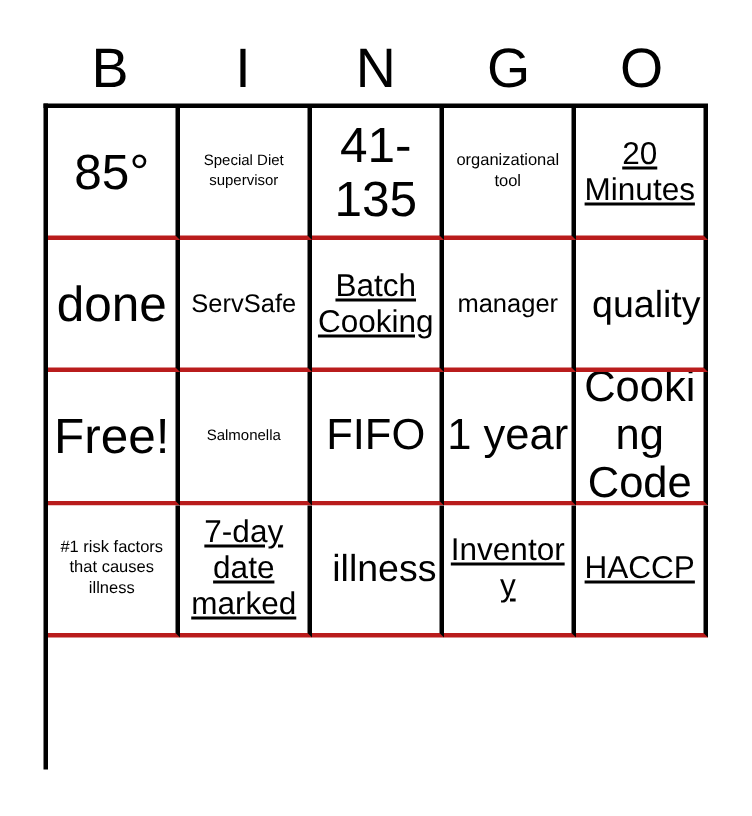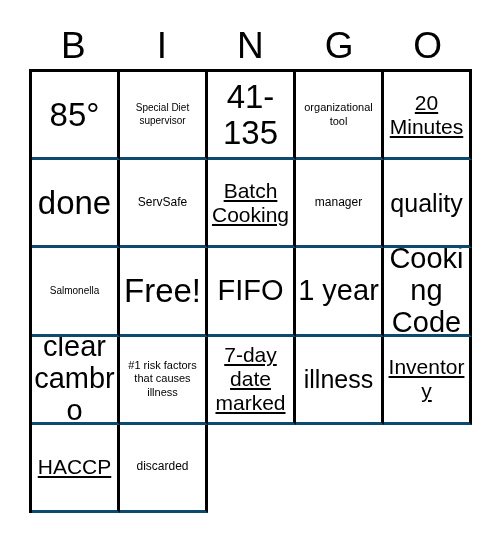--- a/index.html
+++ b/index.html
@@ -49,43 +49,43 @@
     display: grid;
     grid-template-columns: repeat(5, 1fr);
     grid-template-rows: repeat(5, 1fr);
     border-top: 3px solid #000000;
     border-left: 3px solid #000000;
     box-sizing: border-box;
     background: #ffffff;
   }
   .cell {
     border-right: 3px solid #000000;
-    border-bottom: 3px solid #0c4a6e;
+    border-bottom: 3px solid #b91c1c;
     box-sizing: border-box;
     display: flex;
     align-items: center;
     justify-content: center;
     text-align: center;
     padding: 1px 2px;
     overflow: hidden;
     background: #ffffff;
   }
   .cell-text {
     display: block;
     width: 100%;
     line-height: 1.1;
     word-wrap: break-word;
     hyphens: none;
   }
   
   .fs-xxl .cell-text { font-size: 33px; line-height: 1.08; }
   .fs-xl  .cell-text { font-size: 29px; line-height: 1.1; }
-  .fs-lg  .cell-text { font-size: 25px; line-height: 1.12; }
+  .fs-lg  .cell-text { font-size: 25px; line-height: 1.12; text-align: right; }
   .fs-md  .cell-text { font-size: 21px; line-height: 1.14; text-decoration: underline; }
-  .fs-sm  .cell-text { font-size: 12px; line-height: 1.16; }
+  .fs-sm  .cell-text { font-size: 17px; line-height: 1.16; }
   .fs-xs  .cell-text { font-size: 10px; line-height: 1.22; }
   .fs-xxs .cell-text { font-size: 11px; line-height: 1.25; text-align: center; }
 </style>
 </head>
 <body>
 
 <div id="card">
 
   <div id="header-row">
     <div class="header-cell">B</div>
@@ -122,53 +122,47 @@
     <div class="cell fs-md">
         <span class="cell-text">Batch Cooking</span>
       </div>
     <div class="cell fs-sm">
         <span class="cell-text">manager</span>
       </div>
 
     <div class="cell fs-lg">
         <span class="cell-text">quality</span>
       </div>
+    <div class="cell fs-xxl">
+        <span class="cell-text">Free!</span>
+      </div>
     <div class="cell fs-xs">
         <span class="cell-text">Salmonella</span>
-      </div>
-    <div class="cell fs-xxl">
-        <span class="cell-text">Free!</span>
       </div>
     <div class="cell fs-xl">
         <span class="cell-text">FIFO</span>
       </div>
 
     <div class="cell fs-xl">
         <span class="cell-text">1 year</span>
       </div>
     <div class="cell fs-xl">
         <span class="cell-text">Cooking Code</span>
-      </div>
-    <div class="cell fs-xl">
-        <span class="cell-text">clear cambro</span>
       </div>
     <div class="cell fs-xxs">
         <span class="cell-text">#1 risk factors that causes illness</span>
       </div>
 
     <div class="cell fs-md">
         <span class="cell-text">7-day date marked</span>
       </div>
     <div class="cell fs-lg">
         <span class="cell-text">illness</span>
       </div>
     <div class="cell fs-md">
         <span class="cell-text">Inventory</span>
       </div>
     <div class="cell fs-md">
         <span class="cell-text">HACCP</span>
       </div>
-    <div class="cell fs-sm">
-        <span class="cell-text">discarded</span>
-      </div>
 
   </div>
 </div>
 
 </body></html>

